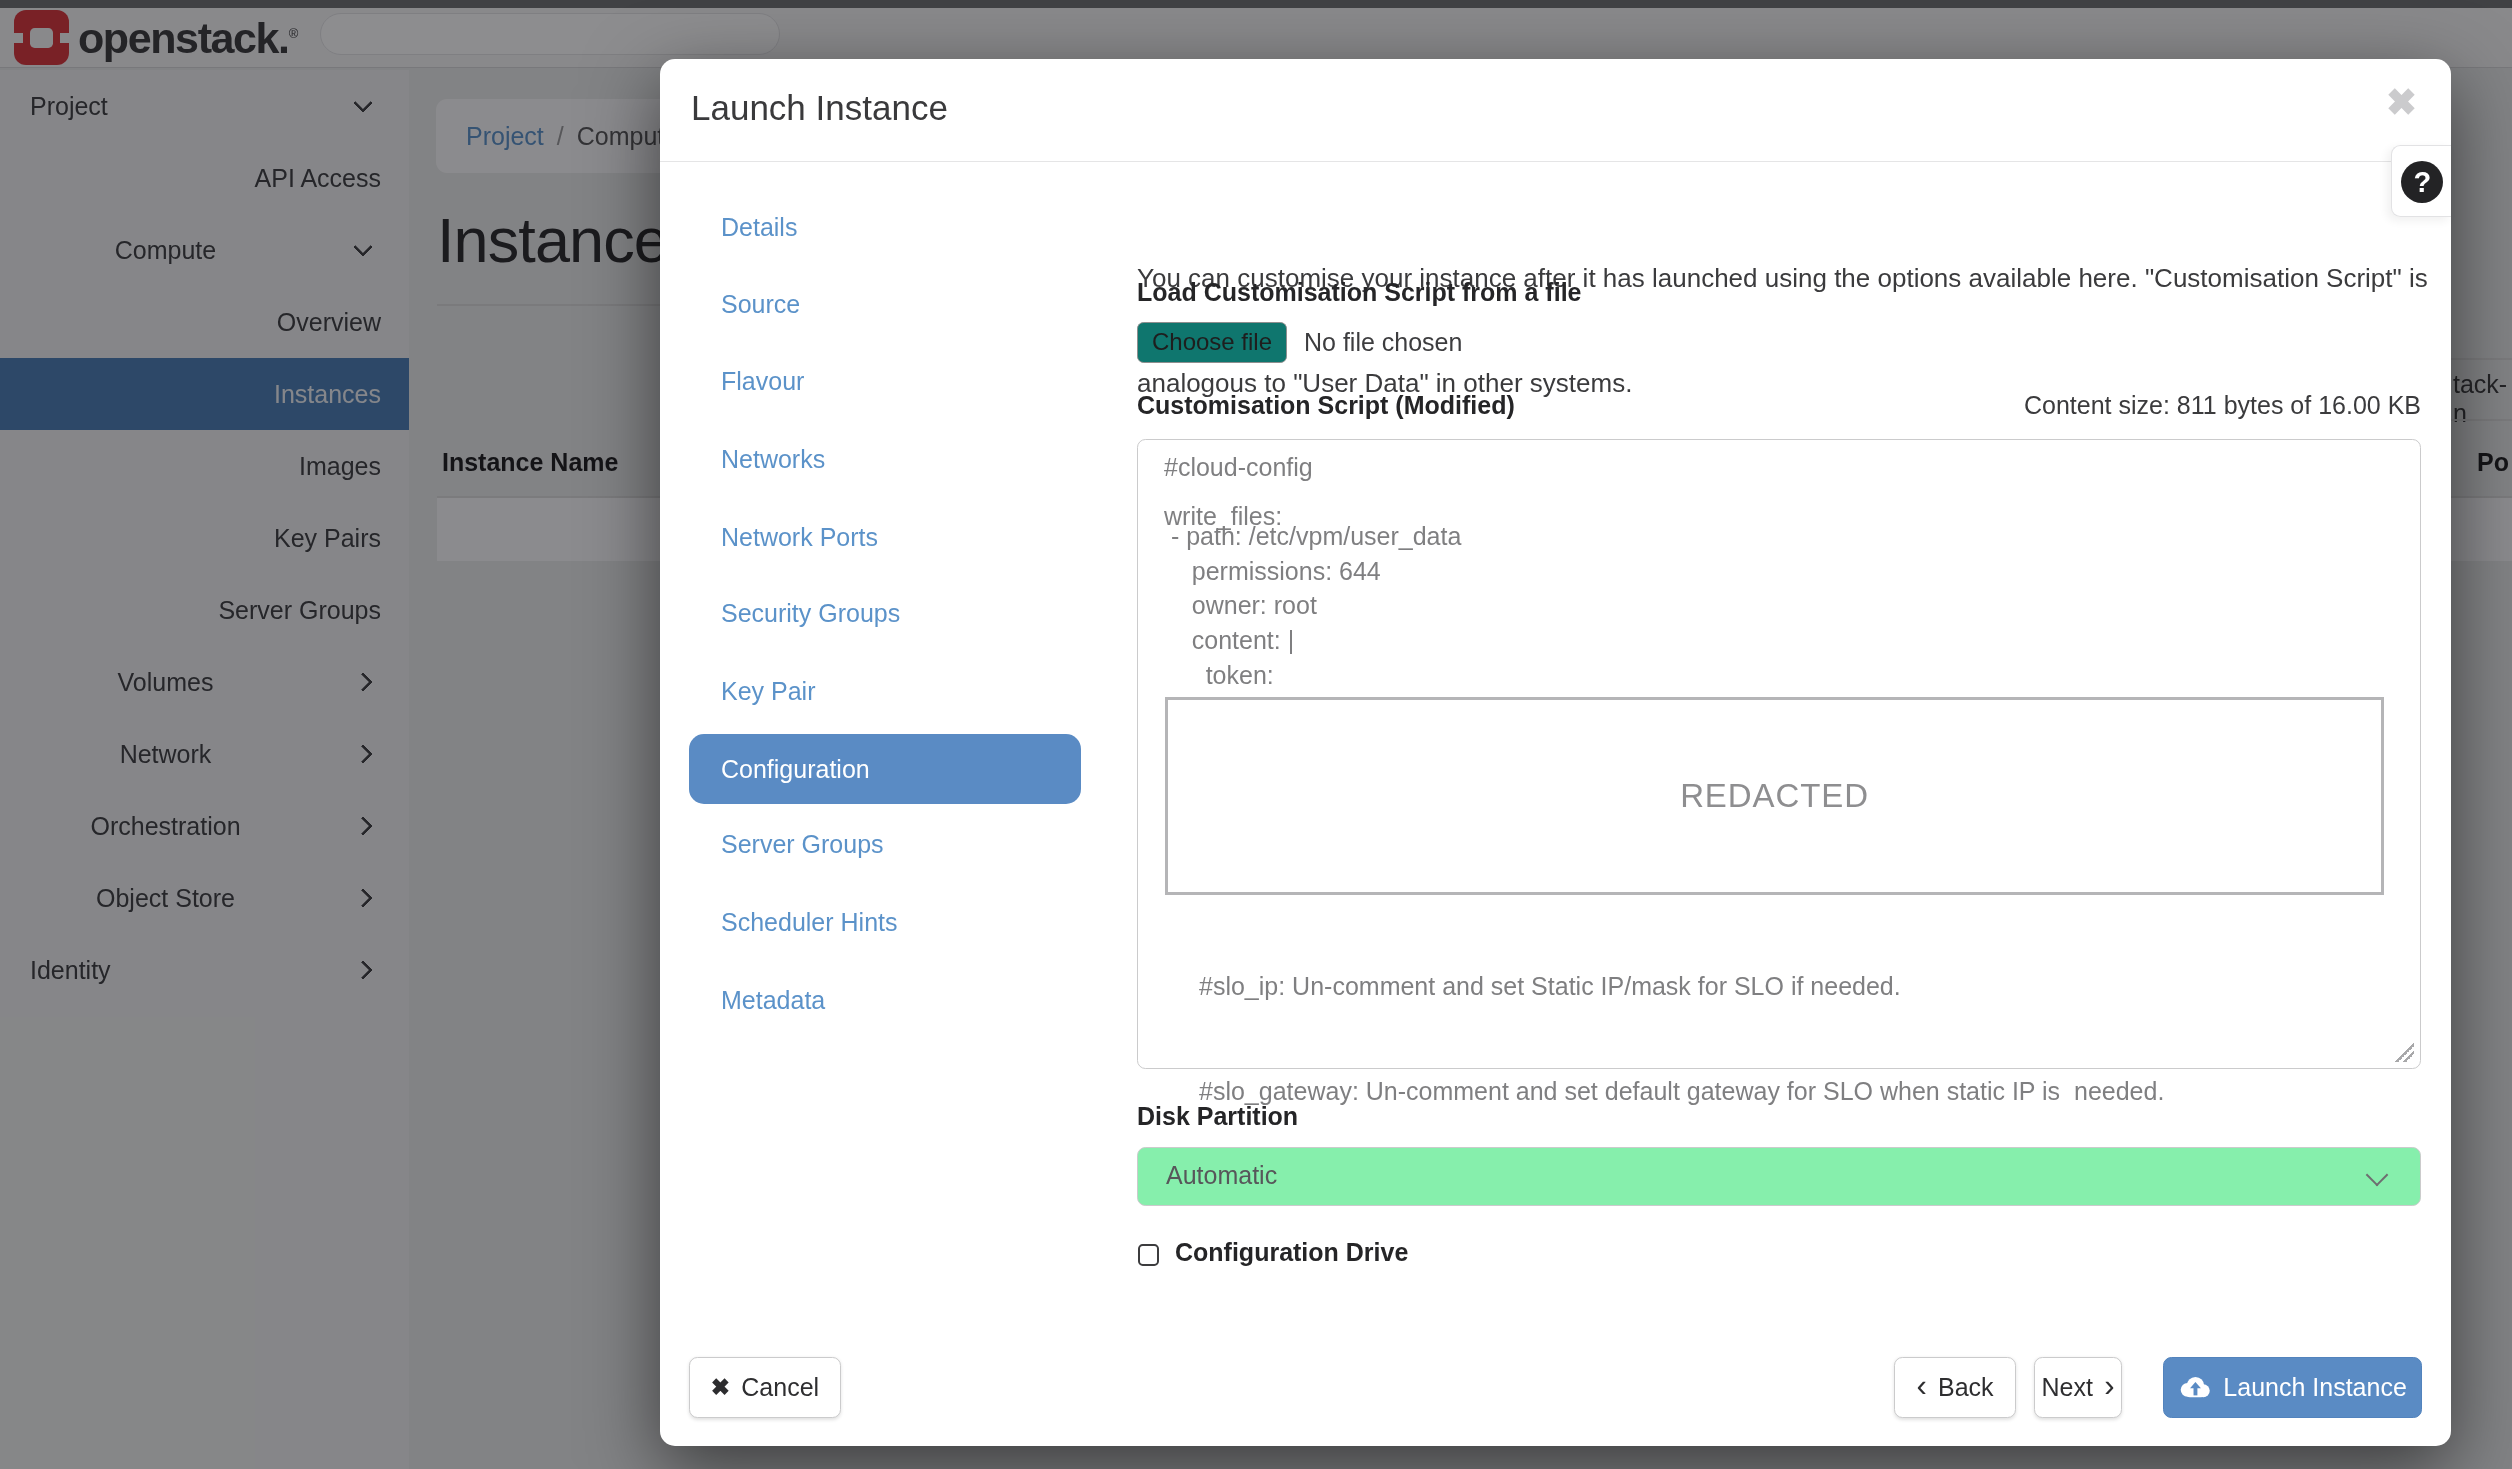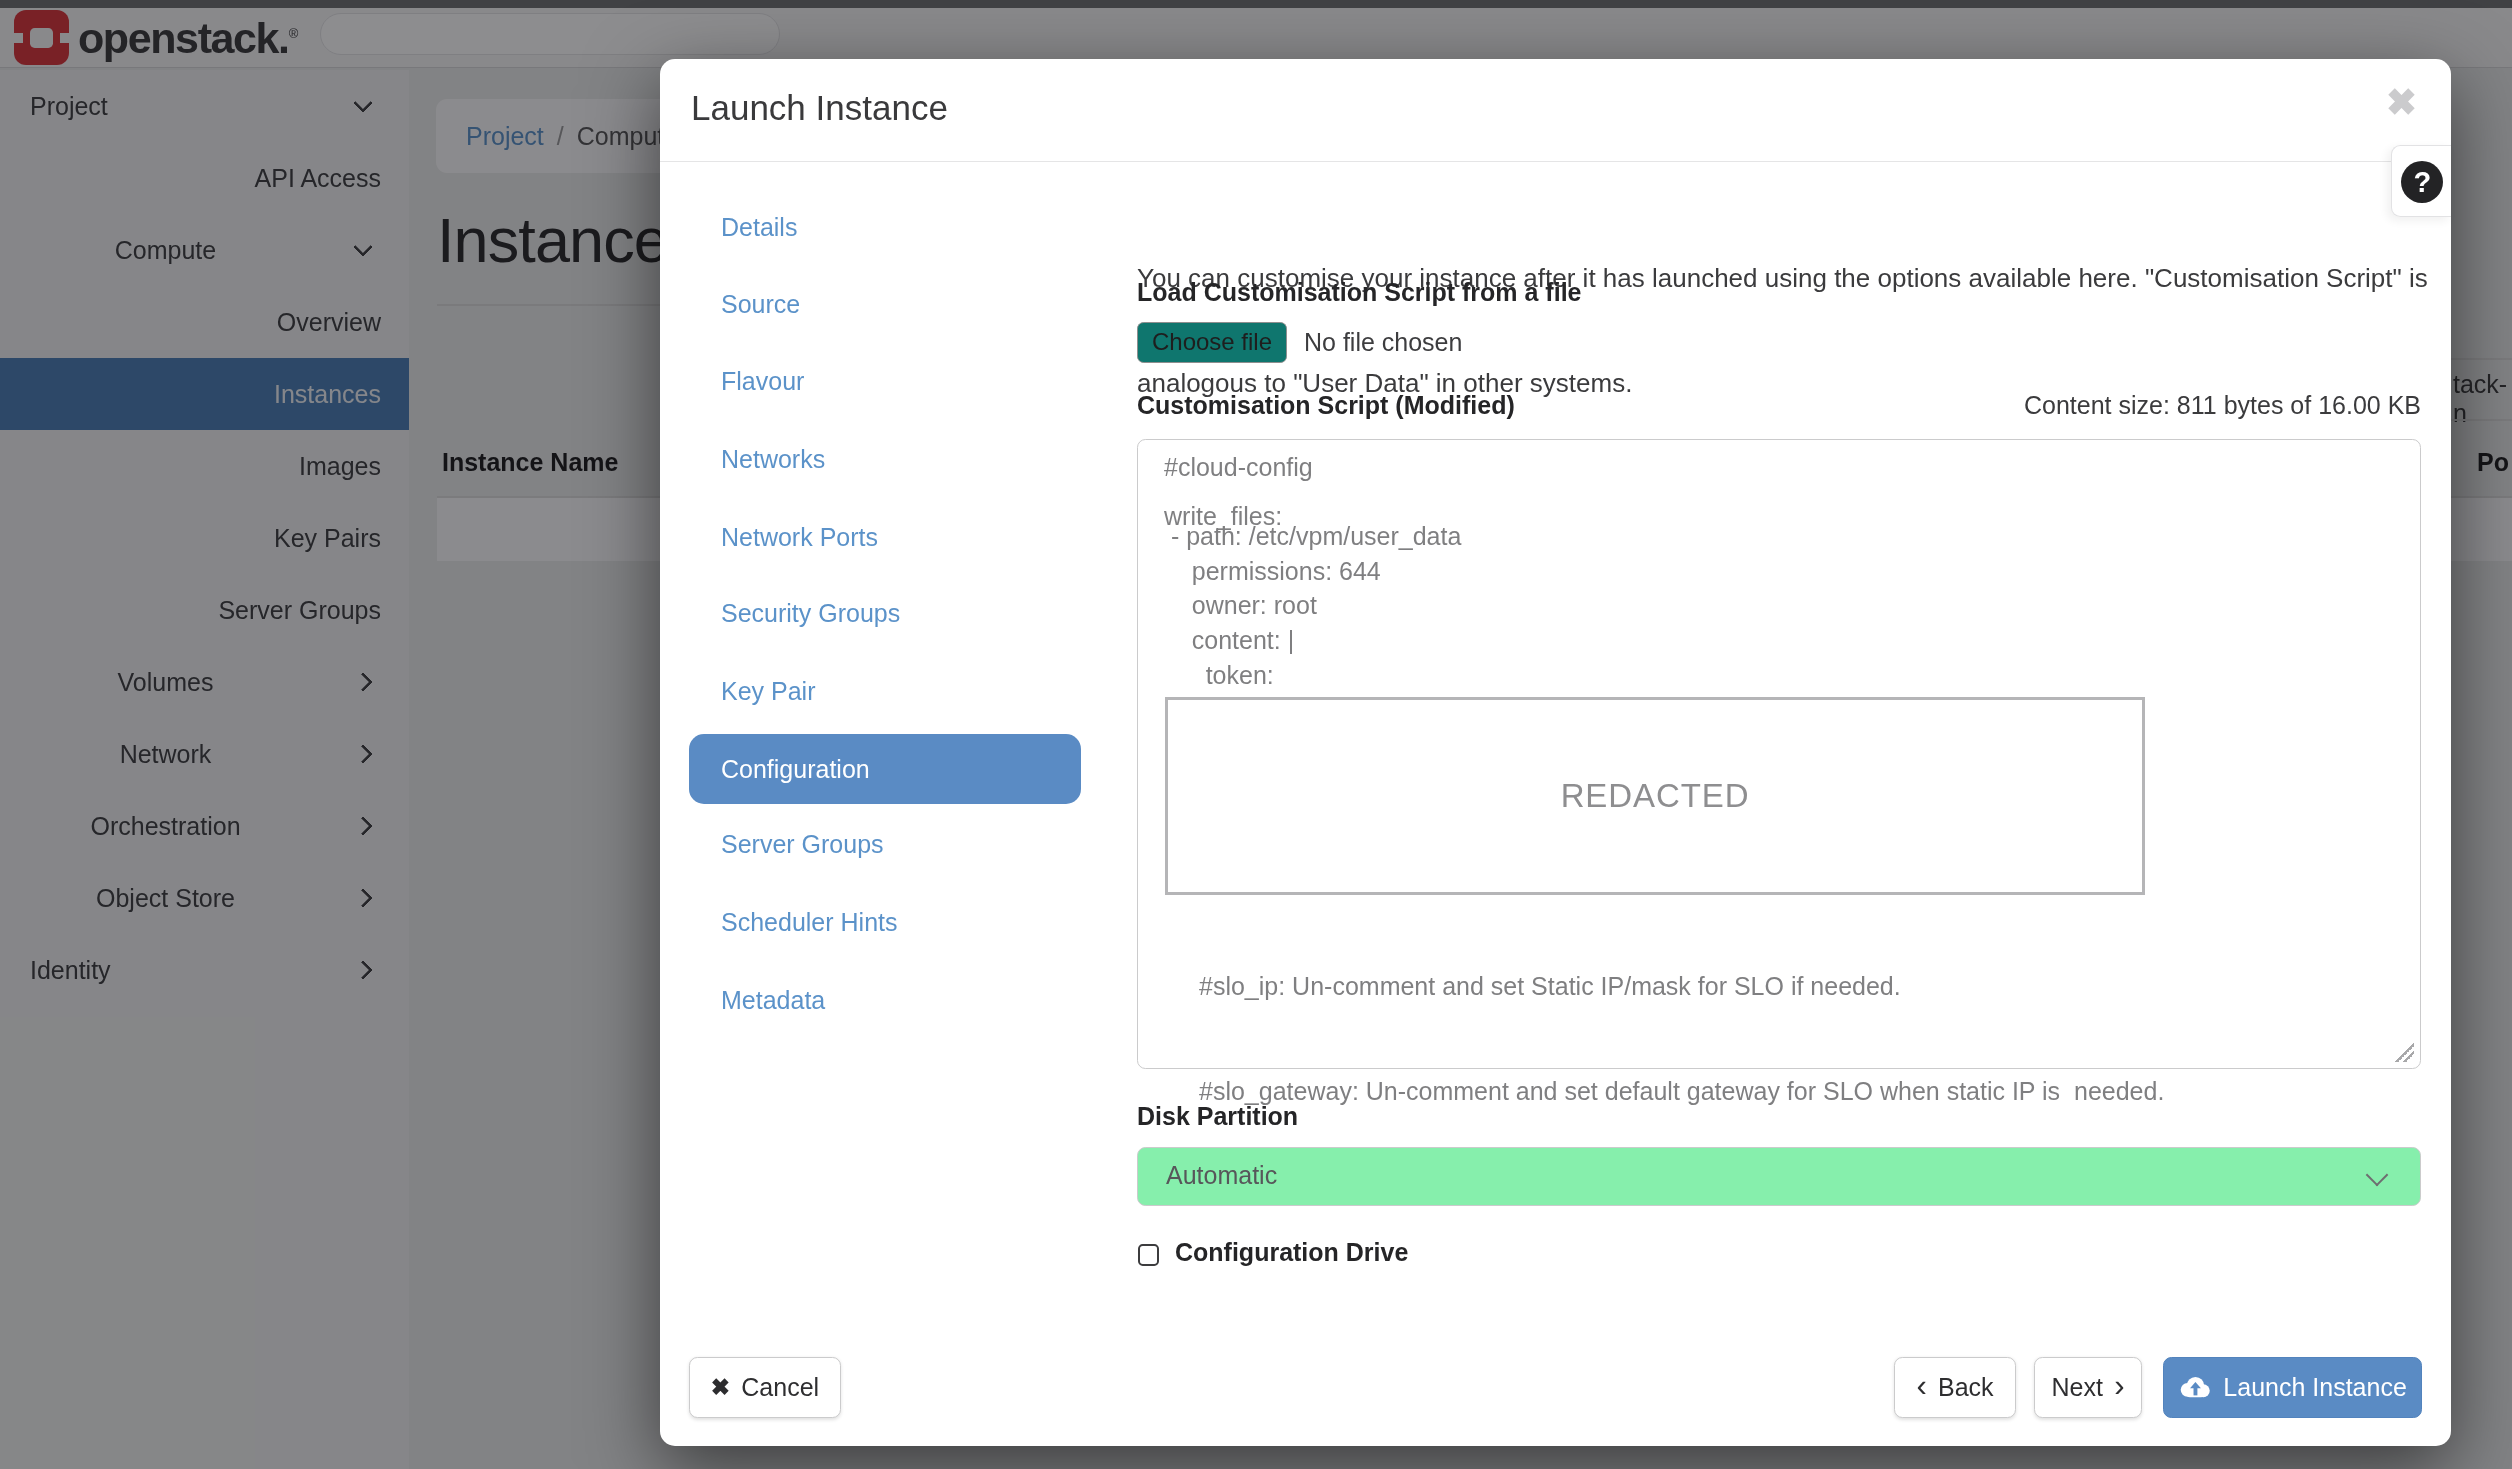--- a/index.html
+++ b/index.html
@@ -59,38 +59,38 @@
   .m-content { position:absolute; left:477px; top:0; width:1284px; height:100%; }
   .intro { position:absolute; left:0; top:132px; font-size:26px; line-height:35px; color:#3b3b3d; white-space:pre; }
   .load-label { position:absolute; left:0; top:219px; font-size:25px; font-weight:700; color:#252527; }
   .choose-btn { position:absolute; left:0; top:263px; width:150px; height:41px; border:1.9px solid #8f8f8f; border-radius:6.5px; background:#0f766e; font-size:24px; color:#1e1e1e; text-align:center; line-height:37px; }
   .no-file { position:absolute; left:167px; top:263px; height:41px; line-height:41px; font-size:25px; color:#3d3d3f; }
   .script-label { position:absolute; left:0; top:332px; font-size:25px; font-weight:700; color:#252527; }
   .content-size { position:absolute; right:0; top:332px; font-size:25px; color:#3b3b3d; }
 
   .script-box { position:absolute; left:0; top:380px; width:1284px; height:630px; border:1.9px solid #cbcbcc; border-radius:8.4px; background:#fff; }
   .script-line { position:absolute; left:26px; font-size:25px; line-height:35px; color:#7f7f81; white-space:pre; }
-  .redacted-box { position:absolute; left:27px; top:257px; width:980px; height:198px; border:3.7px solid #b5b5b7; background:#fff; display:flex; align-items:center; justify-content:center; }
+  .redacted-box { position:absolute; left:27px; top:257px; width:1219px; height:198px; border:3.7px solid #b5b5b7; background:#fff; display:flex; align-items:center; justify-content:center; }
   .redacted-text { font-size:33px; color:#8e8e90; letter-spacing:0.9px; }
   .script-post { position:absolute; left:61px; font-size:25px; line-height:35px; color:#7f7f81; white-space:pre; }
   .resize-handle { position:absolute; right:5.6px; bottom:5.6px; width:20.5px; height:20.5px;
       background:linear-gradient(135deg, transparent 52%, #a8a8aa 52%, #a8a8aa 60%, transparent 60%, transparent 72%, #a8a8aa 72%, #a8a8aa 80%, transparent 80%); }
 
   .disk-label { position:absolute; left:0; top:1043px; font-size:25px; font-weight:700; color:#252527; }
   .select { position:absolute; left:0; top:1088px; width:1284px; height:59px; border:1.9px solid #cbcbcc; border-radius:8.4px; background:#86efac; }
   .select-value { position:absolute; left:28px; top:0; line-height:55px; font-size:25px; color:#57575a; }
   .select-chev { position:absolute; right:35px; top:18.7px; width:16px; height:16px; border-right:2.8px solid #6e6e70; border-bottom:2.8px solid #6e6e70; transform:rotate(45deg); }
   .checkbox { position:absolute; left:0.9px; top:1185px; width:21.5px; height:21.5px; border:2.8px solid #3c3c3e; border-radius:4.7px; background:#fff; }
   .cb-label { position:absolute; left:38px; top:1179px; font-size:25px; font-weight:700; color:#252527; }
 
   .btn { position:absolute; top:1298px; height:61px; border-radius:8.4px; font-size:25px; display:flex; align-items:center; justify-content:center; gap:11.2px; cursor:default; }
   .btn.light { background:#fff; border:1.9px solid #cbcbcc; color:#2e2e30; box-shadow:0 1.9px 3.7px rgba(0,0,0,0.12); }
   .btn-cancel { left:29px; width:152px; }
   .btn-back { left:1234px; width:122px; }
-  .btn-next { left:1374px; width:108px; }
+  .btn-next { left:1374px; width:88px; }
   .btn-launch { left:1503px; width:259px; background:#5a8bc4; border:1.9px solid #5283bd; color:#fff; }
   .x-glyph { font-size:23px; font-weight:700; color:#2d2d2f; }
   .angle { font-size:31px; line-height:1; position:relative; top:-1.9px; }
 </style>
 </head>
 <body>
 
 <div class="screen">
 
   <div class="topstrip"></div>

